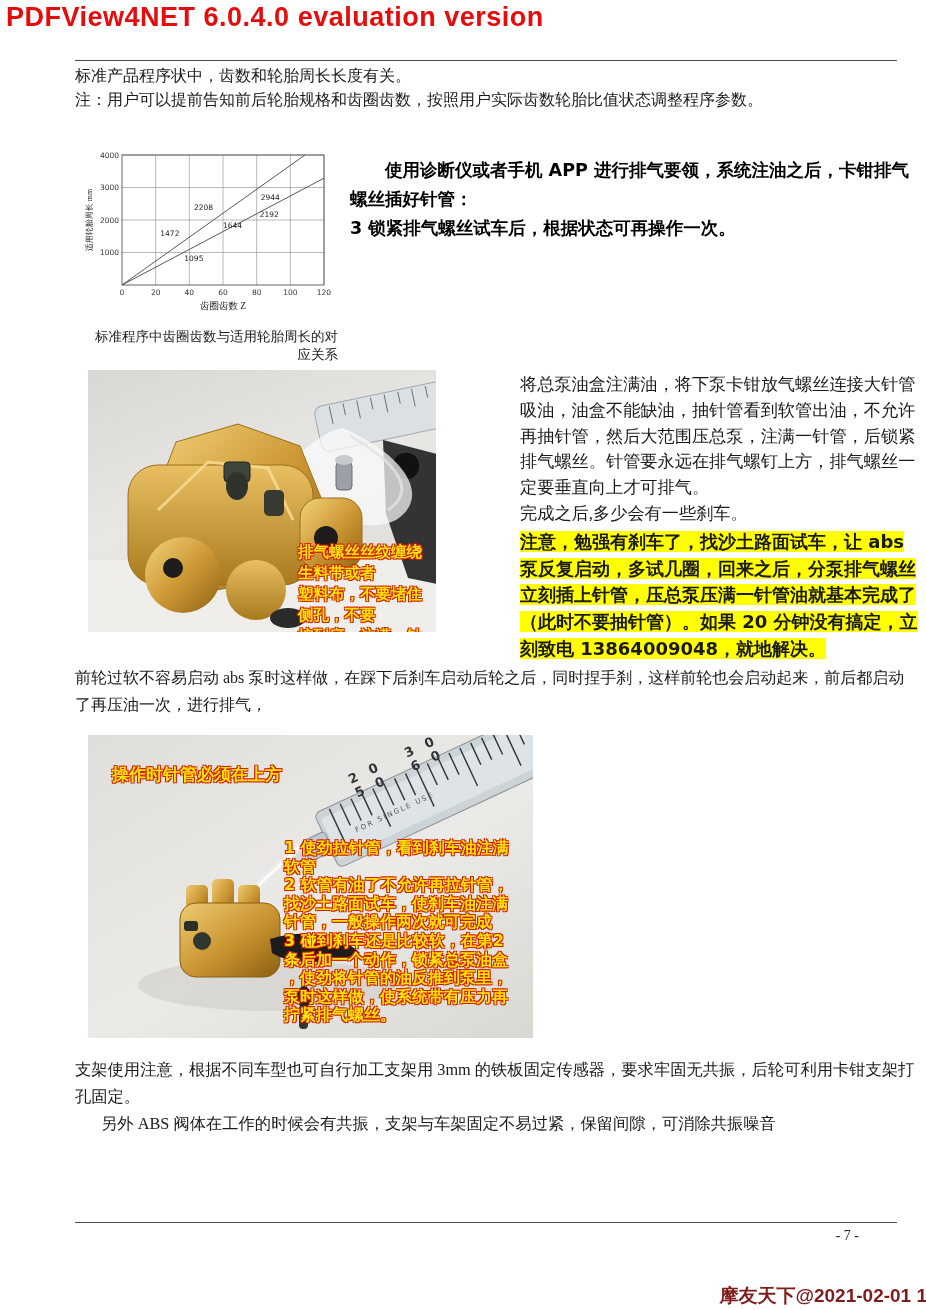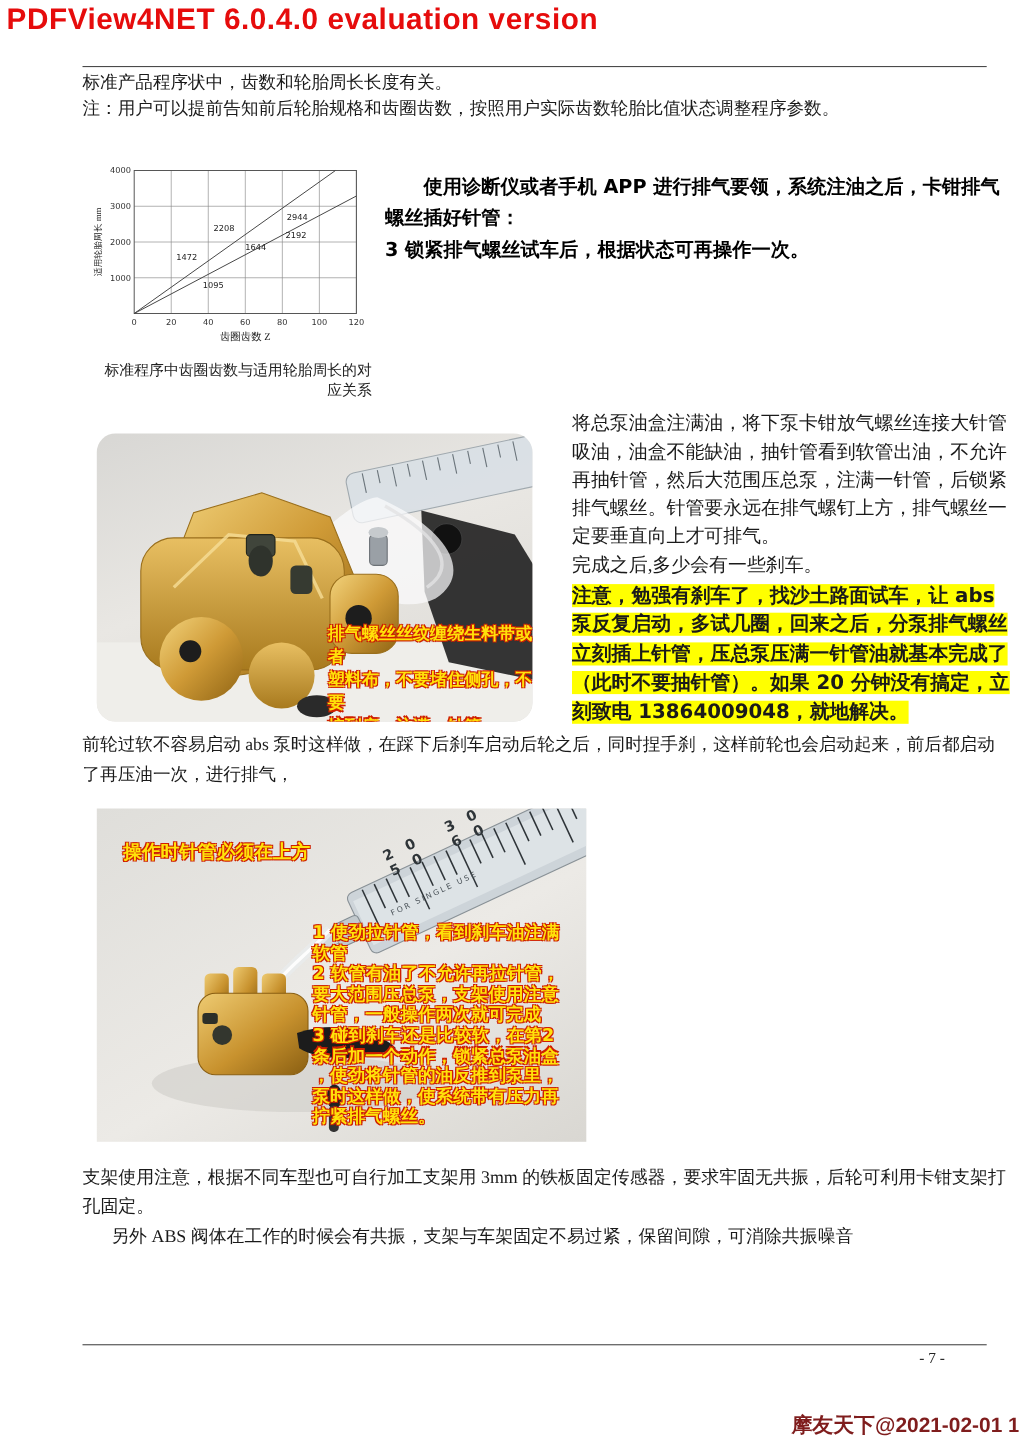--- a/index.html
+++ b/index.html
@@ -13,21 +13,21 @@
   
   #chart-wrap{left:80px;top:145px;width:256px;}
   #chart-caption{left:88px;top:328px;width:250px;font-size:13.5px;text-align:right;color:#222;}
   
   #bleed-steps{left:350px;top:156px;width:568px;font-family:"DejaVu Sans","Liberation Sans",sans-serif;
                font-weight:bold;font-size:17.5px;line-height:29px;color:#000000;}
   #bleed-steps p{margin:0;}
   #bleed-steps .indent{text-indent:2em;}
   
   .photo{overflow:hidden;background:linear-gradient(160deg,#d8d7d4 0%,#e9e7e3 45%,#dbd9d4 100%);}
-  #photo1{left:88px;top:394px;width:396px;height:262px;border-radius:17px;}
+  #photo1{left:88px;top:370px;width:348px;height:262px;}
   #photo2{left:88px;top:735px;width:445px;height:303px;background:linear-gradient(150deg,#dfdeda 0%,#eceae6 55%,#d9d7d2 100%);}
   .photo-cap{position:absolute;font-family:"DejaVu Sans","Liberation Sans",sans-serif;font-weight:bold;
              color:#ffe20a;text-shadow:-1px -1px 0 #cf1f00,1px -1px 0 #cf1f00,-1px 1px 0 #cf1f00,1px 1px 0 #cf1f00;}
   #photo1-cap{left:210px;top:172px;font-size:15.5px;line-height:21px;}
   #photo2-title{left:24px;top:28px;font-size:17px;}
   #photo2-cap{left:196px;top:104px;font-size:16px;line-height:18.6px;}
   #syr-scale{left:258px;top:38px;font-size:13px;color:#2e3438;font-family:"DejaVu Sans",sans-serif;
              font-weight:bold;transform:rotate(-25deg);letter-spacing:13px;transform-origin:left top;}
   #syr-text{left:266px;top:92px;font-size:7px;color:#4d555b;font-family:"DejaVu Sans",sans-serif;
             transform:rotate(-25deg);letter-spacing:2px;transform-origin:left top;}
@@ -226,21 +226,21 @@
         <rect x="211" y="270" width="9" height="24" rx="4" fill="#333"></rect>
       </g>
     </svg>
     <div id="syr-scale" class="abs">20 30 40 50 60</div>
     <div id="syr-text" class="abs">FOR SINGLE USE</div>
     <div id="photo2-title" class="photo-cap">操作时针管必须在上方</div>
     <div id="photo2-cap" class="photo-cap">
       <div>1 使劲拉针管，看到刹车油注满</div>
       <div>软管</div>
       <div>2 软管有油了不允许再拉针管，</div>
-      <div>要大范围压总泵，支架使用注意</div>
+      <div>找沙土路面试车，使刹车油注满</div>
       <div>针管，一般操作两次就可完成</div>
       <div>3 碰到刹车还是比较软，在第2</div>
       <div>条后加一个动作，锁紧总泵油盒</div>
       <div>，使劲将针管的油反推到泵里，</div>
       <div>泵时这样做，使系统带有压力再</div>
       <div>拧紧排气螺丝。</div>
     </div>
   </div>
 
   <div id="bracket-note" class="abs">

